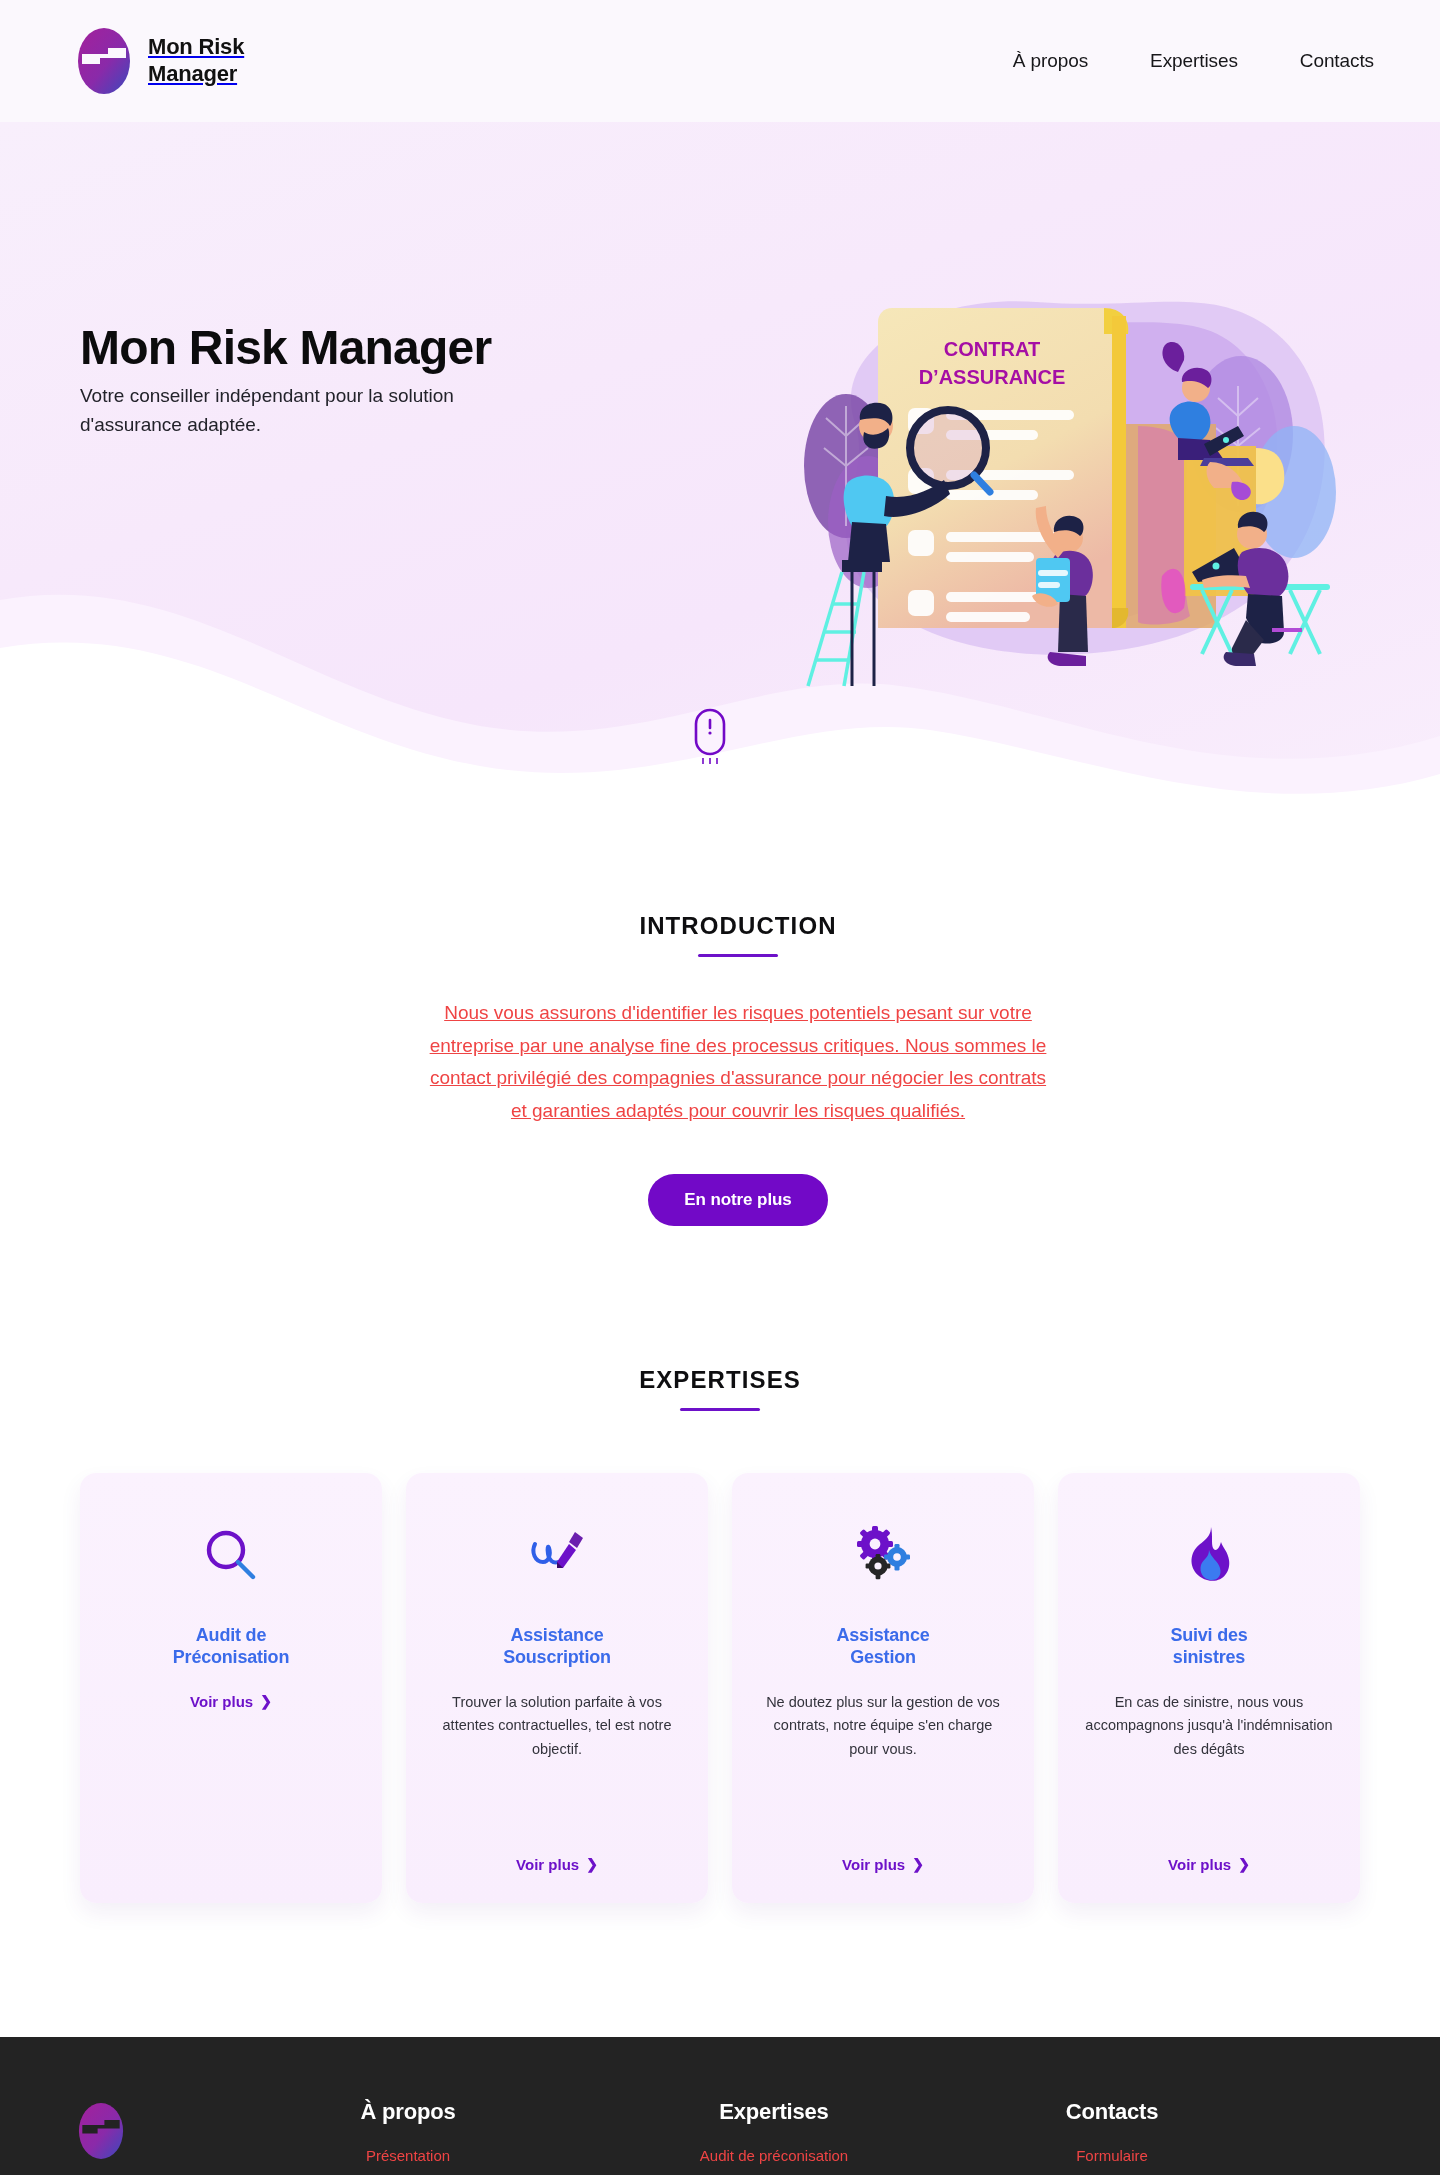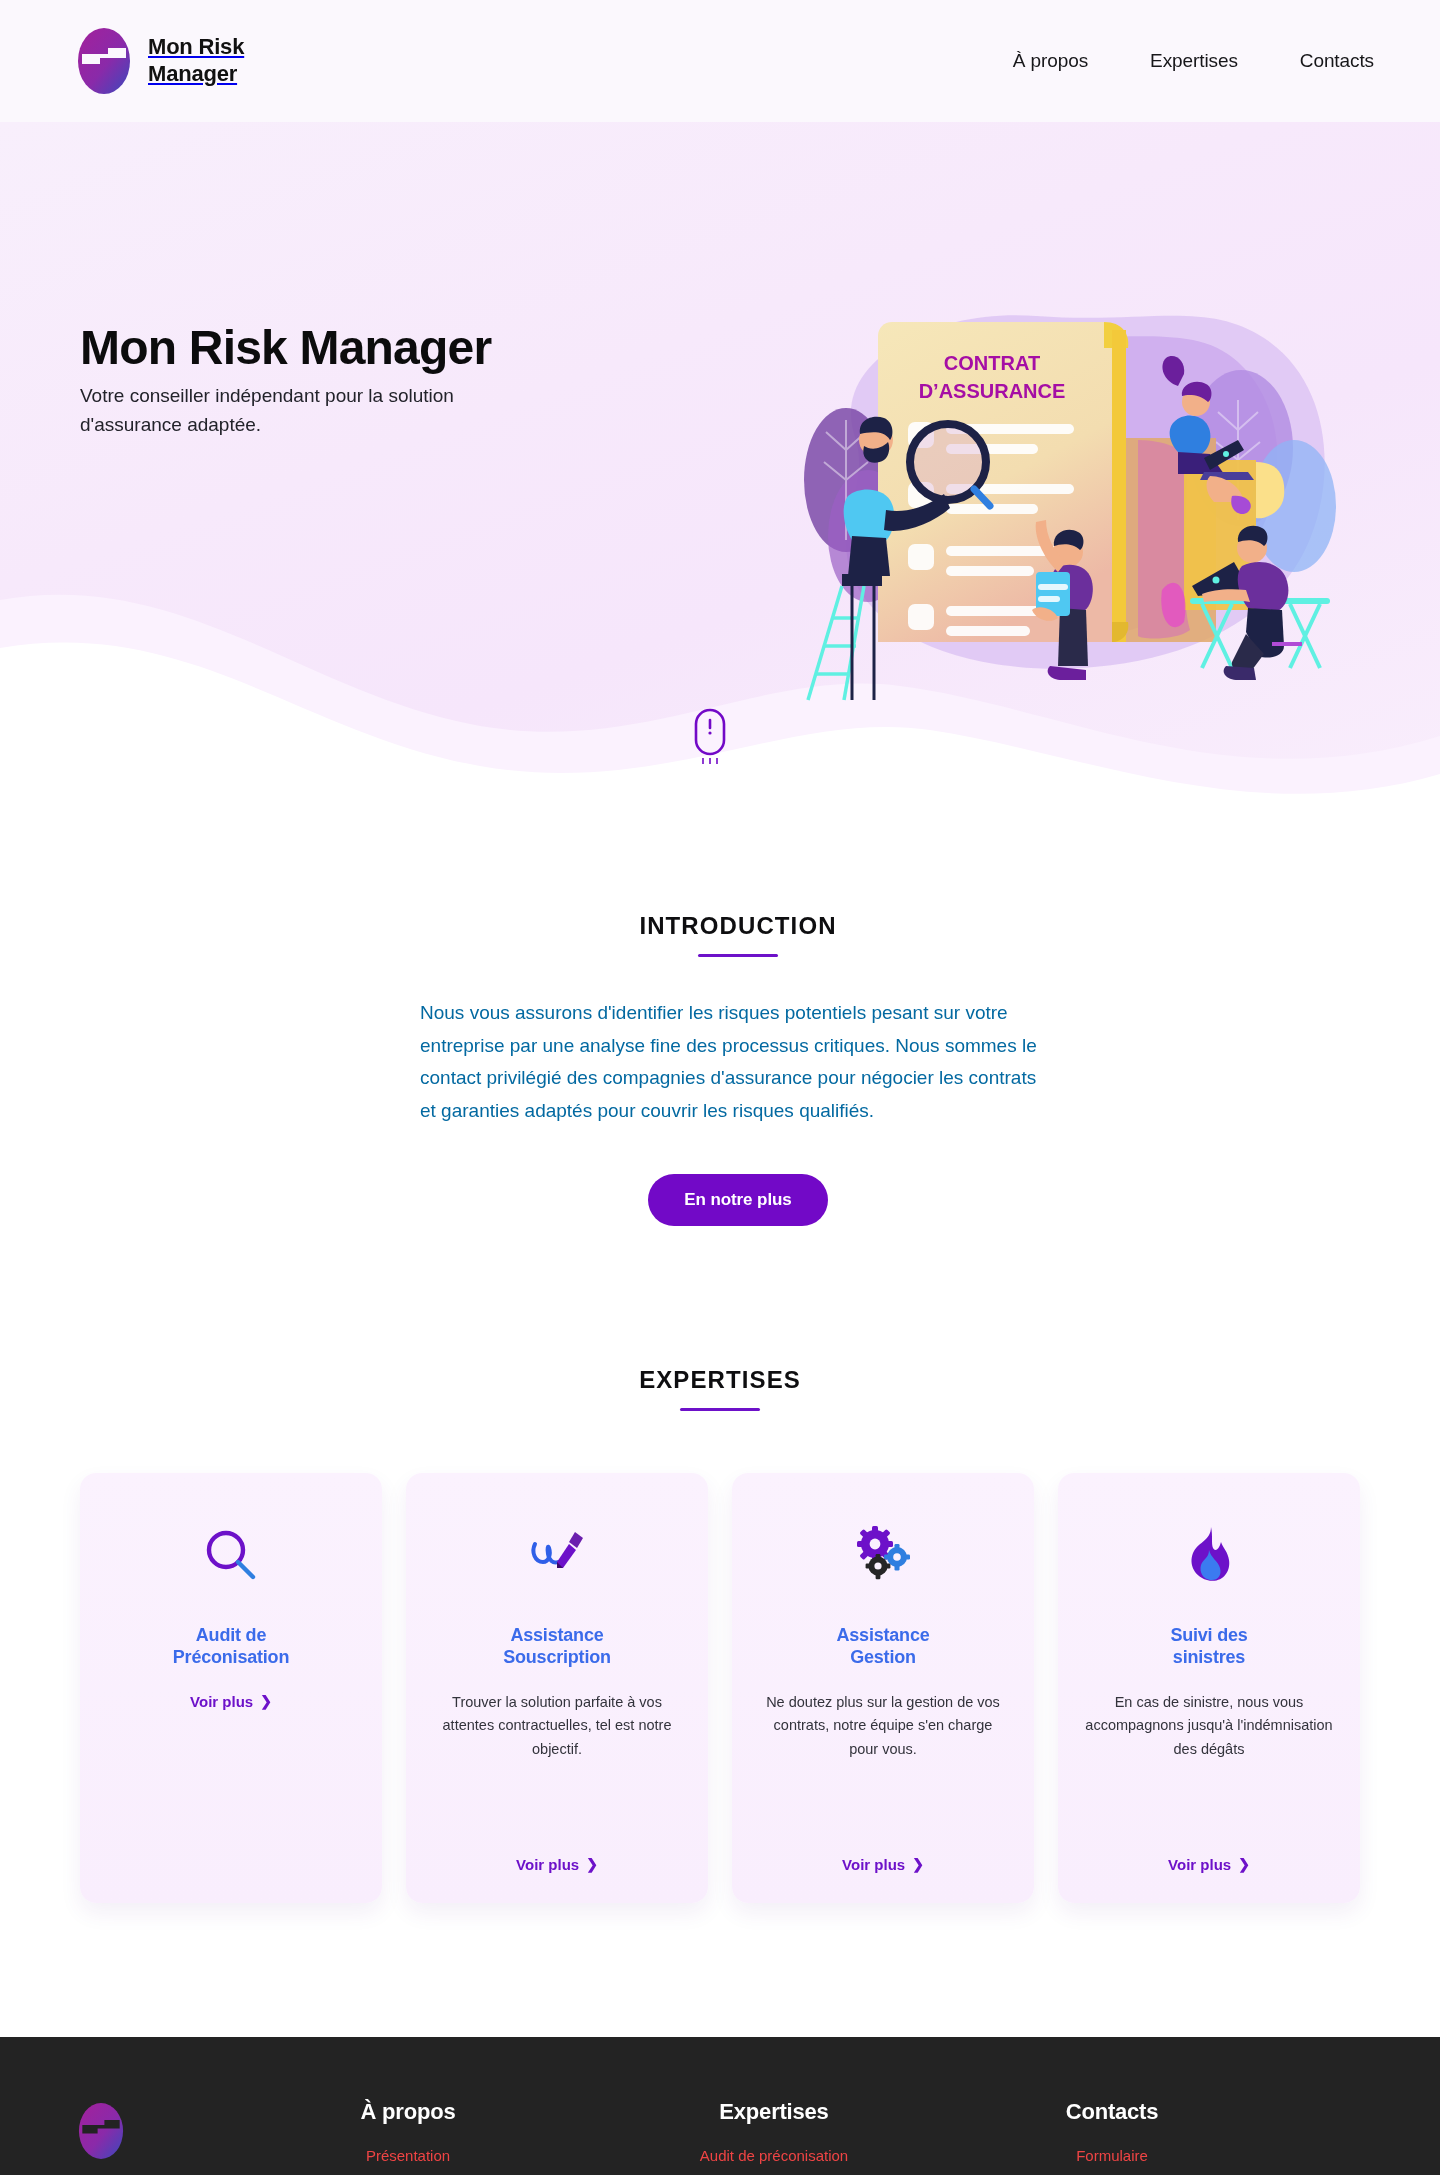--- a/index.html
+++ b/index.html
@@ -55,40 +55,40 @@
   .hero-title {
     font-size: 48px; font-weight: 700; letter-spacing: -0.8px;
     color: #0c0c0d; line-height: 1.1;
   }
   .hero-sub {
     margin-top: 6px;
     font-size: 19px; line-height: 1.55; color: #22222a;
     max-width: 470px;
   }
   .hero-art {
-    position: absolute; right: 94px; top: 168px;
+    position: absolute; right: 94px; top: 154px;
     width: 560px; height: 420px; z-index: 3;
   }
   .scroll-cue {
     position: absolute; left: 694px; top: 586px; z-index: 6;
   }
 
   
   .section { position: relative; z-index: 5; }
   .sec-head { text-align: center; }
   .sec-title {
     font-size: 24px; font-weight: 700; letter-spacing: 1.1px; color: #0e0e10;
   }
   .sec-rule {
     width: 80px; height: 3px; background: #6d11c9;
     margin: 14px auto 0; border-radius: 2px;
   }
   .intro-body {
     width: 636px; margin: 40px auto 0;
-    text-align: left; font-size: 19px; line-height: 1.72; color: #0369a1;
+    text-align: center; font-size: 19px; line-height: 1.72; color: #ef4444; text-decoration: underline;
   }
   .cta-row { text-align: center; margin-top: 46px; }
   .btn-primary {
     display: inline-block;
     background: #7209c7; color: #fff;
     font-size: 17px; font-weight: 600;
     padding: 16px 36px; border: none; border-radius: 999px;
     cursor: pointer; letter-spacing: -0.1px;
   }
 

